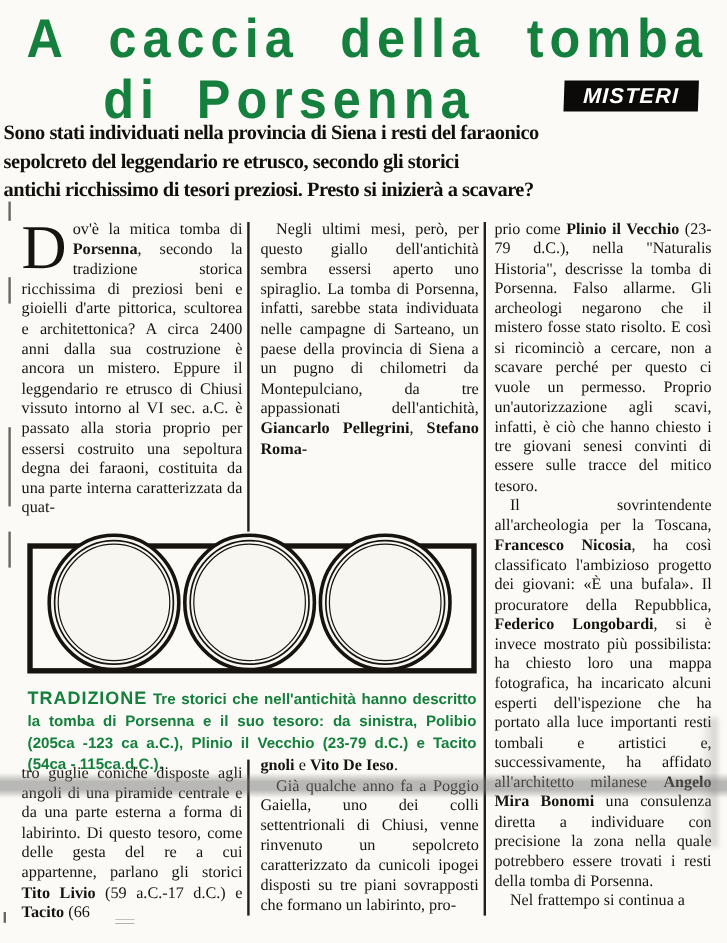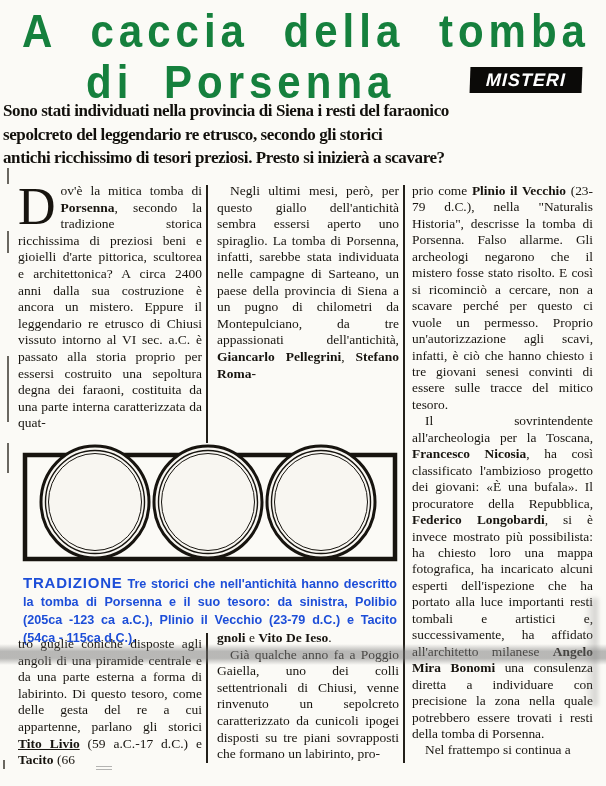--- a/index.html
+++ b/index.html
@@ -33,21 +33,21 @@
   #col2low{left:217px;top:630px;width:182px;}
   .dropcap{float:left;font-size:52px;line-height:41px;padding:3px 5px 0 0;color:#17140f;}
   .vrule{position:absolute;width:1.5px;background:#23201a;}
   #vrule-1a{left:206px;top:185px;height:258px;}
   #vrule-1b{left:206px;top:633px;height:130px;}
   #vrule-2{left:403px;top:185px;height:578px;}
   
   .photo{position:absolute;left:22px;top:444px;width:376px;height:122px;}
   .caption{position:absolute;left:23px;top:574px;width:374px;margin:0;
     font-family:"Liberation Sans",sans-serif;font-weight:bold;
-    font-size:12.6px;line-height:18px;text-align:justify;color:#1d4ed8;}
+    font-size:12.6px;line-height:18px;text-align:justify;color:#15803d;}
   .cap-lead{font-size:15px;letter-spacing:0.8px;}
   
   .scanband{position:absolute;left:0;top:644px;width:606px;height:21px;pointer-events:none;z-index:6;
     background:linear-gradient(to bottom,rgba(125,125,125,0) 0%,rgba(118,118,118,0.5) 35%,rgba(118,118,118,0.5) 68%,rgba(125,125,125,0) 100%);}
   .smudge{position:absolute;left:584px;top:598px;width:14px;height:108px;pointer-events:none;
     background:linear-gradient(to right,rgba(120,120,120,0),rgba(120,120,120,0.34));filter:blur(2px);}
   .edge{position:absolute;left:7px;width:2px;background:#39352d;opacity:.75;}
   #edge-1{top:168px;height:16px;}
   #edge-2{top:231px;height:22px;}
   #edge-3{top:356px;height:66px;}
@@ -147,21 +147,21 @@
           <path d="M-12,22 C-7,28 8,28 13,21 C19,30 21,40 19,49 L-19,49 C-19,38 -16,29 -12,22 Z" fill="#e9e1d2" stroke="#2a2520" stroke-width="1.4"></path>
           <path d="M-6,35 C0,39 9,38 14,34" stroke="#2a2520" stroke-width="1.1" fill="none"></path>
         </g>
       </g>
     </svg>
   </div>
 
   <p class="caption"><span class="cap-lead">TRADIZIONE</span> <span>Tre storici che nell'antichità hanno descritto la tomba di Porsenna e il suo tesoro: da sinistra, Polibio (205ca -123 ca a.C.), Plinio il Vecchio (23-79 d.C.) e Tacito (54ca - 115ca d.C.).</span></p>
 
   <div class="col" id="col1low">
-    <p><span>tro guglie coniche disposte agli angoli di una piramide centrale e da una parte esterna a forma di labirinto. Di questo tesoro, come delle gesta del re a cui appartenne, parlano gli storici </span><span style="font-weight: bold; text-decoration: underline;">Tito Livio</span><span> (59 a.C.-17 d.C.) e </span><span style="font-weight: bold;">Tacito</span><span> (66</span></p>
+    <p><span>tro guglie coniche disposte agli angoli di una piramide centrale e da una parte esterna a forma di labirinto. Di questo tesoro, come delle gesta del re a cui appartenne, parlano gli storici </span><span style="font-weight: bold;">Tito Livio</span><span> (59 a.C.-17 d.C.) e </span><span style="font-weight: bold;">Tacito</span><span> (66</span></p>
   </div>
   <div class="col" id="col2low">
     <p><span style="font-weight: bold;">gnoli</span><span> e </span><span style="font-weight: bold;">Vito De Ieso</span><span>.</span></p>
     <p class="ind"><span>Già qualche anno fa a Poggio Gaiella, uno dei colli settentrionali di Chiusi, venne rinvenuto un sepolcreto caratterizzato da cunicoli ipogei disposti su tre piani sovrapposti che formano un labirinto, pro-</span></p>
   </div>
 
   <div class="scanband"></div>
   <div class="smudge"></div>
   <div class="edge" id="edge-1"></div>
   <div class="edge" id="edge-2"></div>

